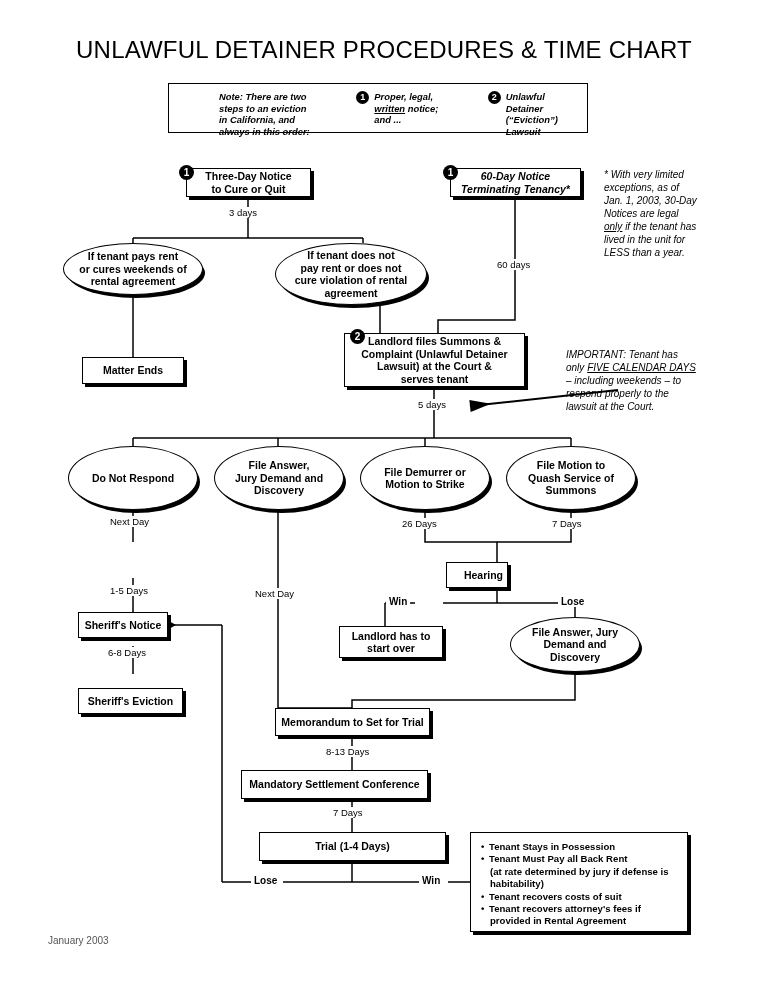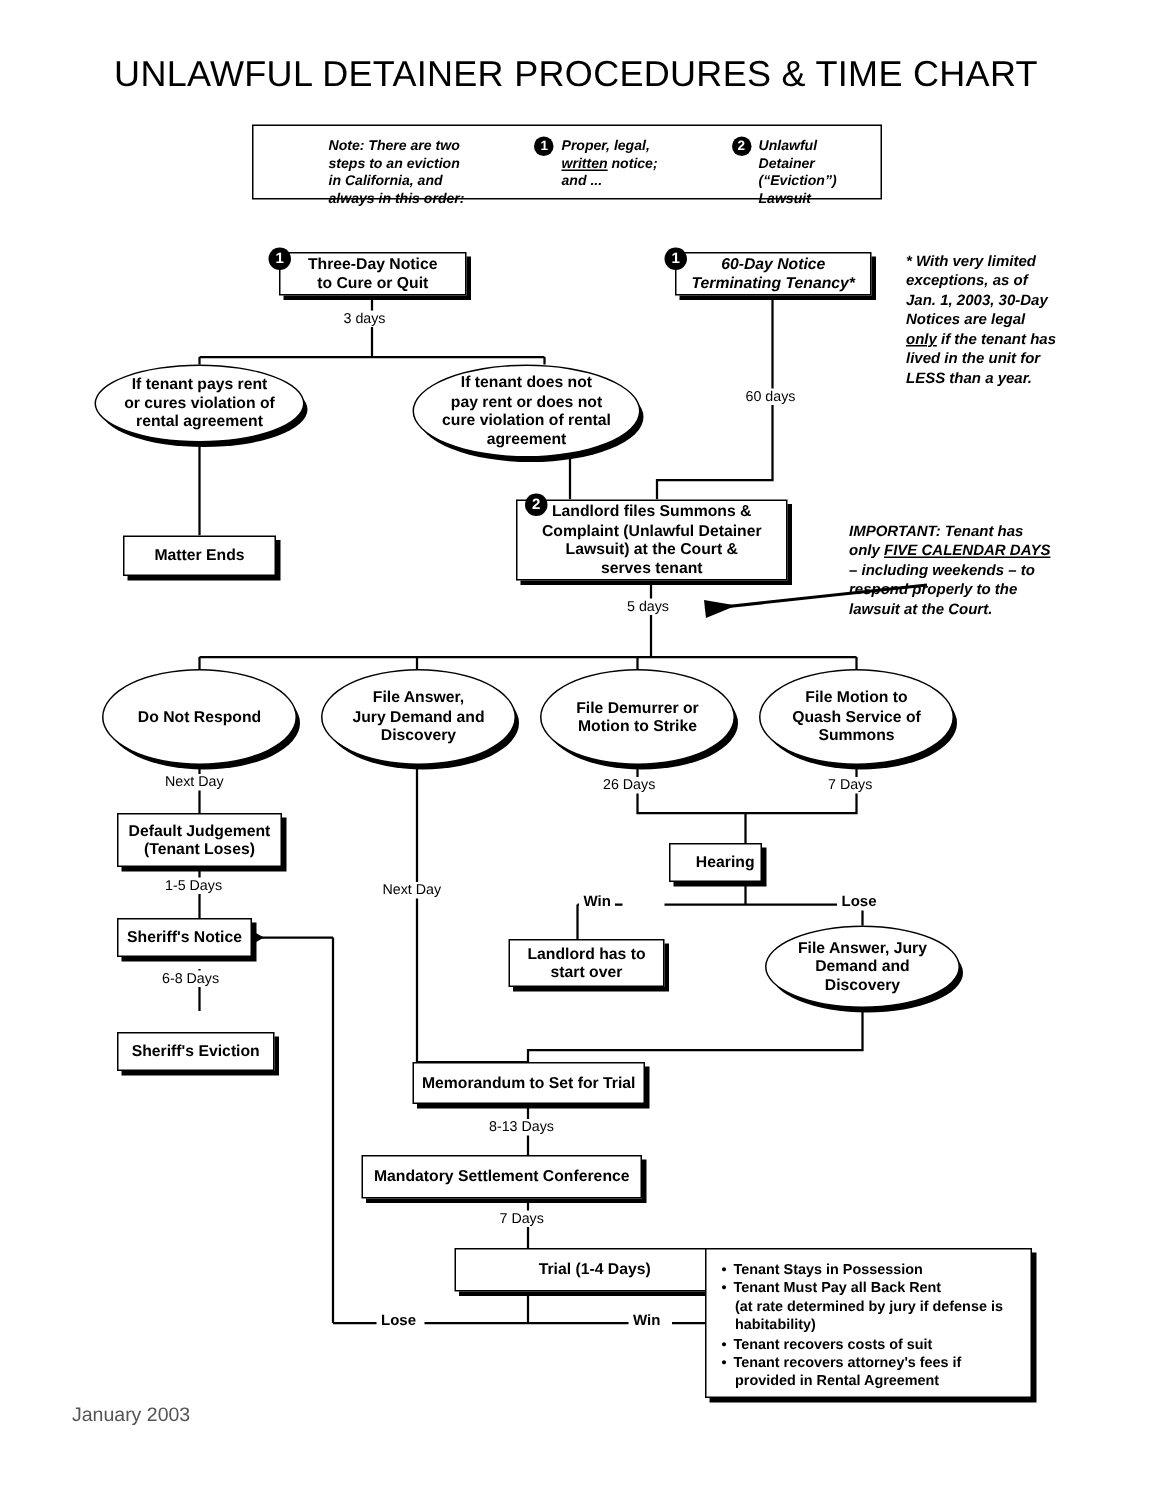--- a/index.html
+++ b/index.html
@@ -60,39 +60,39 @@
     position:absolute;box-sizing:border-box;background:#fff;
     border:1.8px solid #000;border-radius:50%;
     display:flex;align-items:center;justify-content:center;text-align:center;
     font-weight:bold;font-size:10.5px;line-height:12.5px;z-index:5;
   }
   .ell.shadow{box-shadow:3px 4px 0 -1px #000;}
   .ell .inner{padding:0 10px;}
 
   
   .anno{
-    position:absolute;font-style:italic;font-weight:bold;
+    position:absolute;font-style:italic;font-weight:normal;
     font-size:10px;line-height:13px;z-index:6;
   }
   .edgelabel{
     position:absolute;font-size:9.5px;line-height:11px;background:#fff;
     padding:0 3px;z-index:6;white-space:nowrap;
   }
   .edgelabel.bold{font-weight:bold;font-size:10px;}
   .bullets{
     position:absolute;box-sizing:border-box;background:#fff;border:1.6px solid #000;
     box-shadow:3px 3px 0 0 #000;z-index:5;padding:8px 9px 8px 10px;
     font-weight:bold;font-size:9.6px;line-height:12.4px;
   }
   .bullets ul{margin:0;padding:0;list-style:none;}
   .bullets li{position:relative;padding-left:8px;margin:0;}
   .bullets li .dot{position:absolute;left:0;top:0;}
   .bullets li .cont{display:block;padding-left:1px;}
   .footer{
-    position:absolute;left:48px;top:935px;font-size:13px;color:#555;
+    position:absolute;left:48px;top:935px;font-size:10px;color:#555;
     font-family:"Liberation Sans",sans-serif;
   }
 </style>
 </head>
 <body>
 
 <div id="stage">
 
   <svg class="wires" viewBox="0 0 768 994">
     <defs>
@@ -194,21 +194,21 @@
     <span>Jan. 1, 2003, 30-Day</span><br>
     <span>Notices are legal</span><br>
     <span class="u">only</span><span> if the tenant has</span><br>
     <span>lived in the unit for</span><br>
     <span>LESS than a year.</span>
   </div>
 
   <div class="ell shadow" style="left:63px;top:243px;width:140px;height:52px;">
     <div class="inner">
       <span>If tenant pays rent</span><br>
-      <span>or cures violation of</span><br>
+      <span>or cures weekends of</span><br>
       <span>rental agreement</span>
     </div>
   </div>
 
   <div class="ell shadow" style="left:275px;top:243px;width:152px;height:62px;">
     <div class="inner">
       <span>If tenant does not</span><br>
       <span>pay rent or does not</span><br>
       <span>cure violation of rental</span><br>
       <span>agreement</span>
@@ -264,26 +264,20 @@
       <span>File Demurrer or</span><br>
       <span>Motion to Strike</span>
     </div>
   </div>
 
   <div class="edgelabel" style="left:107px;top:516px;">Next Day</div>
   <div class="edgelabel" style="left:252px;top:588px;">Next Day</div>
   <div class="edgelabel" style="left:399px;top:518px;">26 Days</div>
   <div class="edgelabel" style="left:549px;top:518px;">7 Days</div>
 
-  <div class="box shadow" style="left:78px;top:542px;width:110px;height:36px;">
-    <div class="inner">
-      <span>Default Judgement</span><br>
-      <span>(Tenant Loses)</span>
-    </div>
-  </div>
   <div class="edgelabel" style="left:107px;top:585px;">1-5 Days</div>
 
   <div class="box shadow" style="left:78px;top:612px;width:90px;height:26px;">
     <div class="inner">Sheriff's Notice</div>
   </div>
   <div class="edgelabel" style="left:105px;top:647px;">6-8 Days</div>
 
   <div class="box shadow" style="left:78px;top:688px;width:105px;height:26px;">
     <div class="inner">Sheriff's Eviction</div>
   </div>
@@ -312,21 +306,21 @@
   <div class="box shadow" style="left:275px;top:708px;width:155px;height:28px;">
     <div class="inner">Memorandum to Set for Trial</div>
   </div>
   <div class="edgelabel" style="left:323px;top:746px;">8-13 Days</div>
 
   <div class="box shadow" style="left:241px;top:770px;width:187px;height:29px;">
     <div class="inner">Mandatory Settlement Conference</div>
   </div>
   <div class="edgelabel" style="left:330px;top:807px;">7 Days</div>
 
-  <div class="box shadow" style="left:259px;top:832px;width:187px;height:29px;margin-left:44px;">
+  <div class="box shadow" style="left:259px;top:832px;width:187px;height:29px;">
     <div class="inner">Trial (1-4 Days)</div>
   </div>
 
   <div class="edgelabel bold" style="left:251px;top:875px;">Lose</div>
   <div class="edgelabel bold" style="left:419px;top:875px;">Win</div>
 
   <div class="bullets" style="left:470px;top:832px;width:218px;height:100px;">
     <ul>
       <li>
         <span class="dot">•</span>

